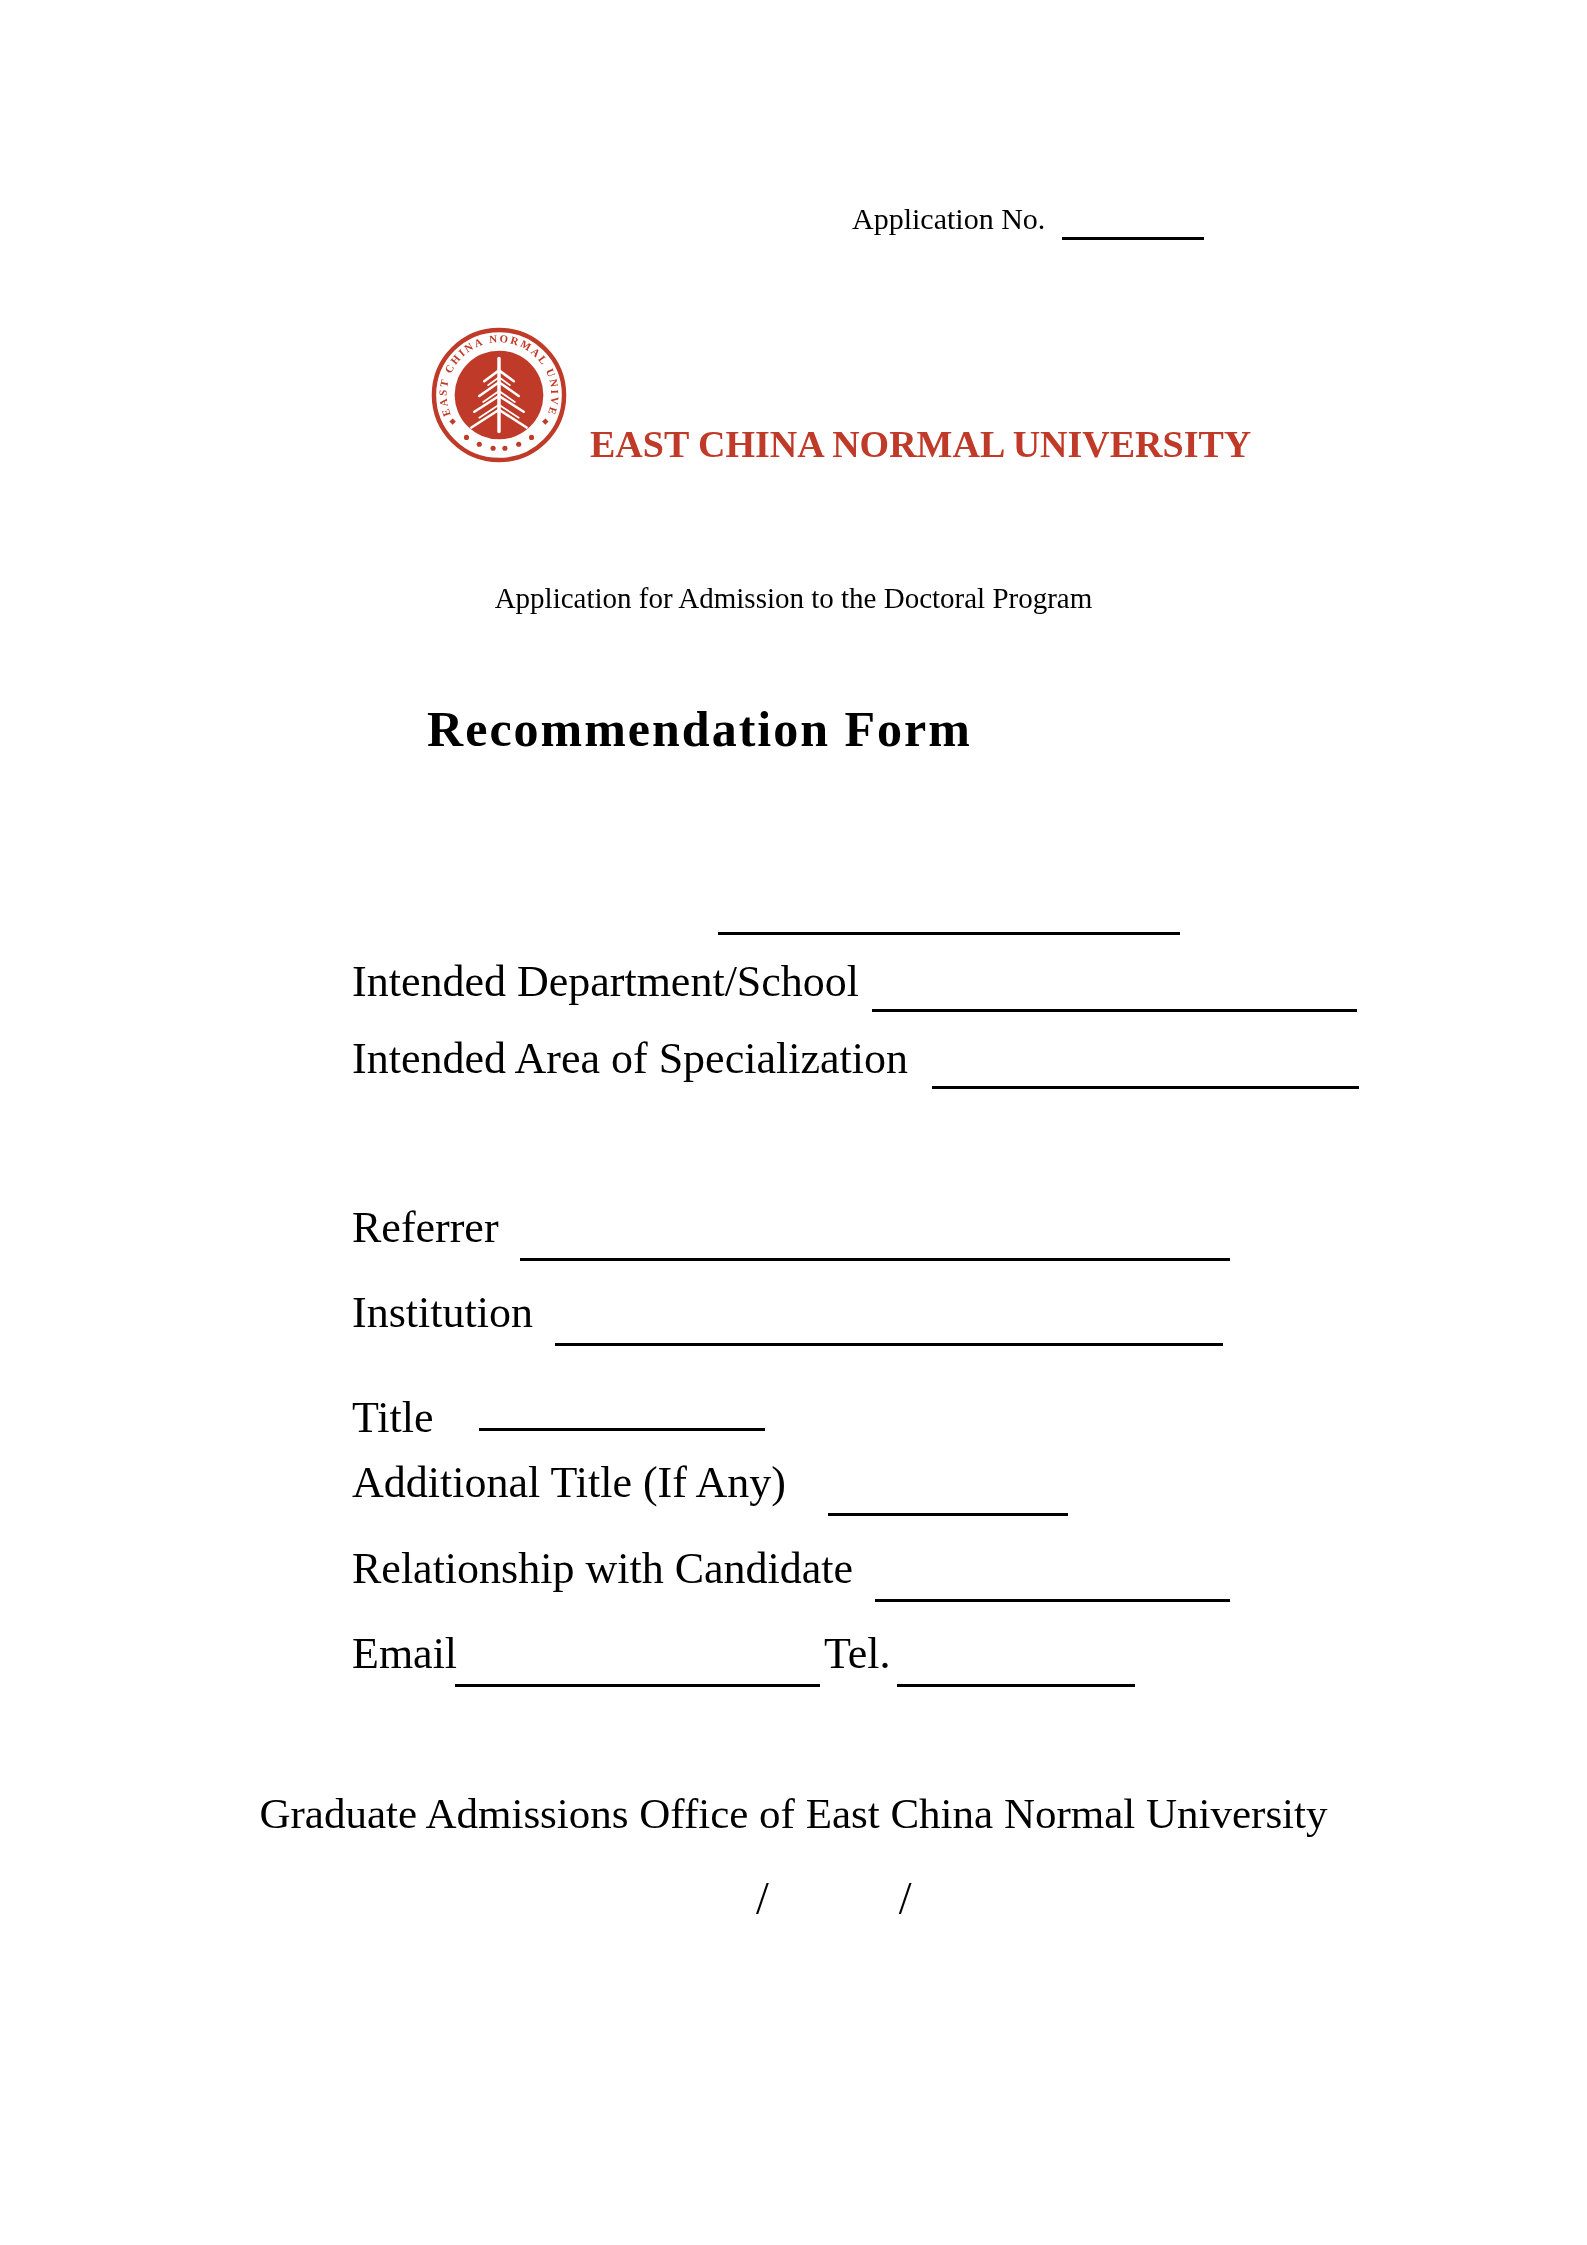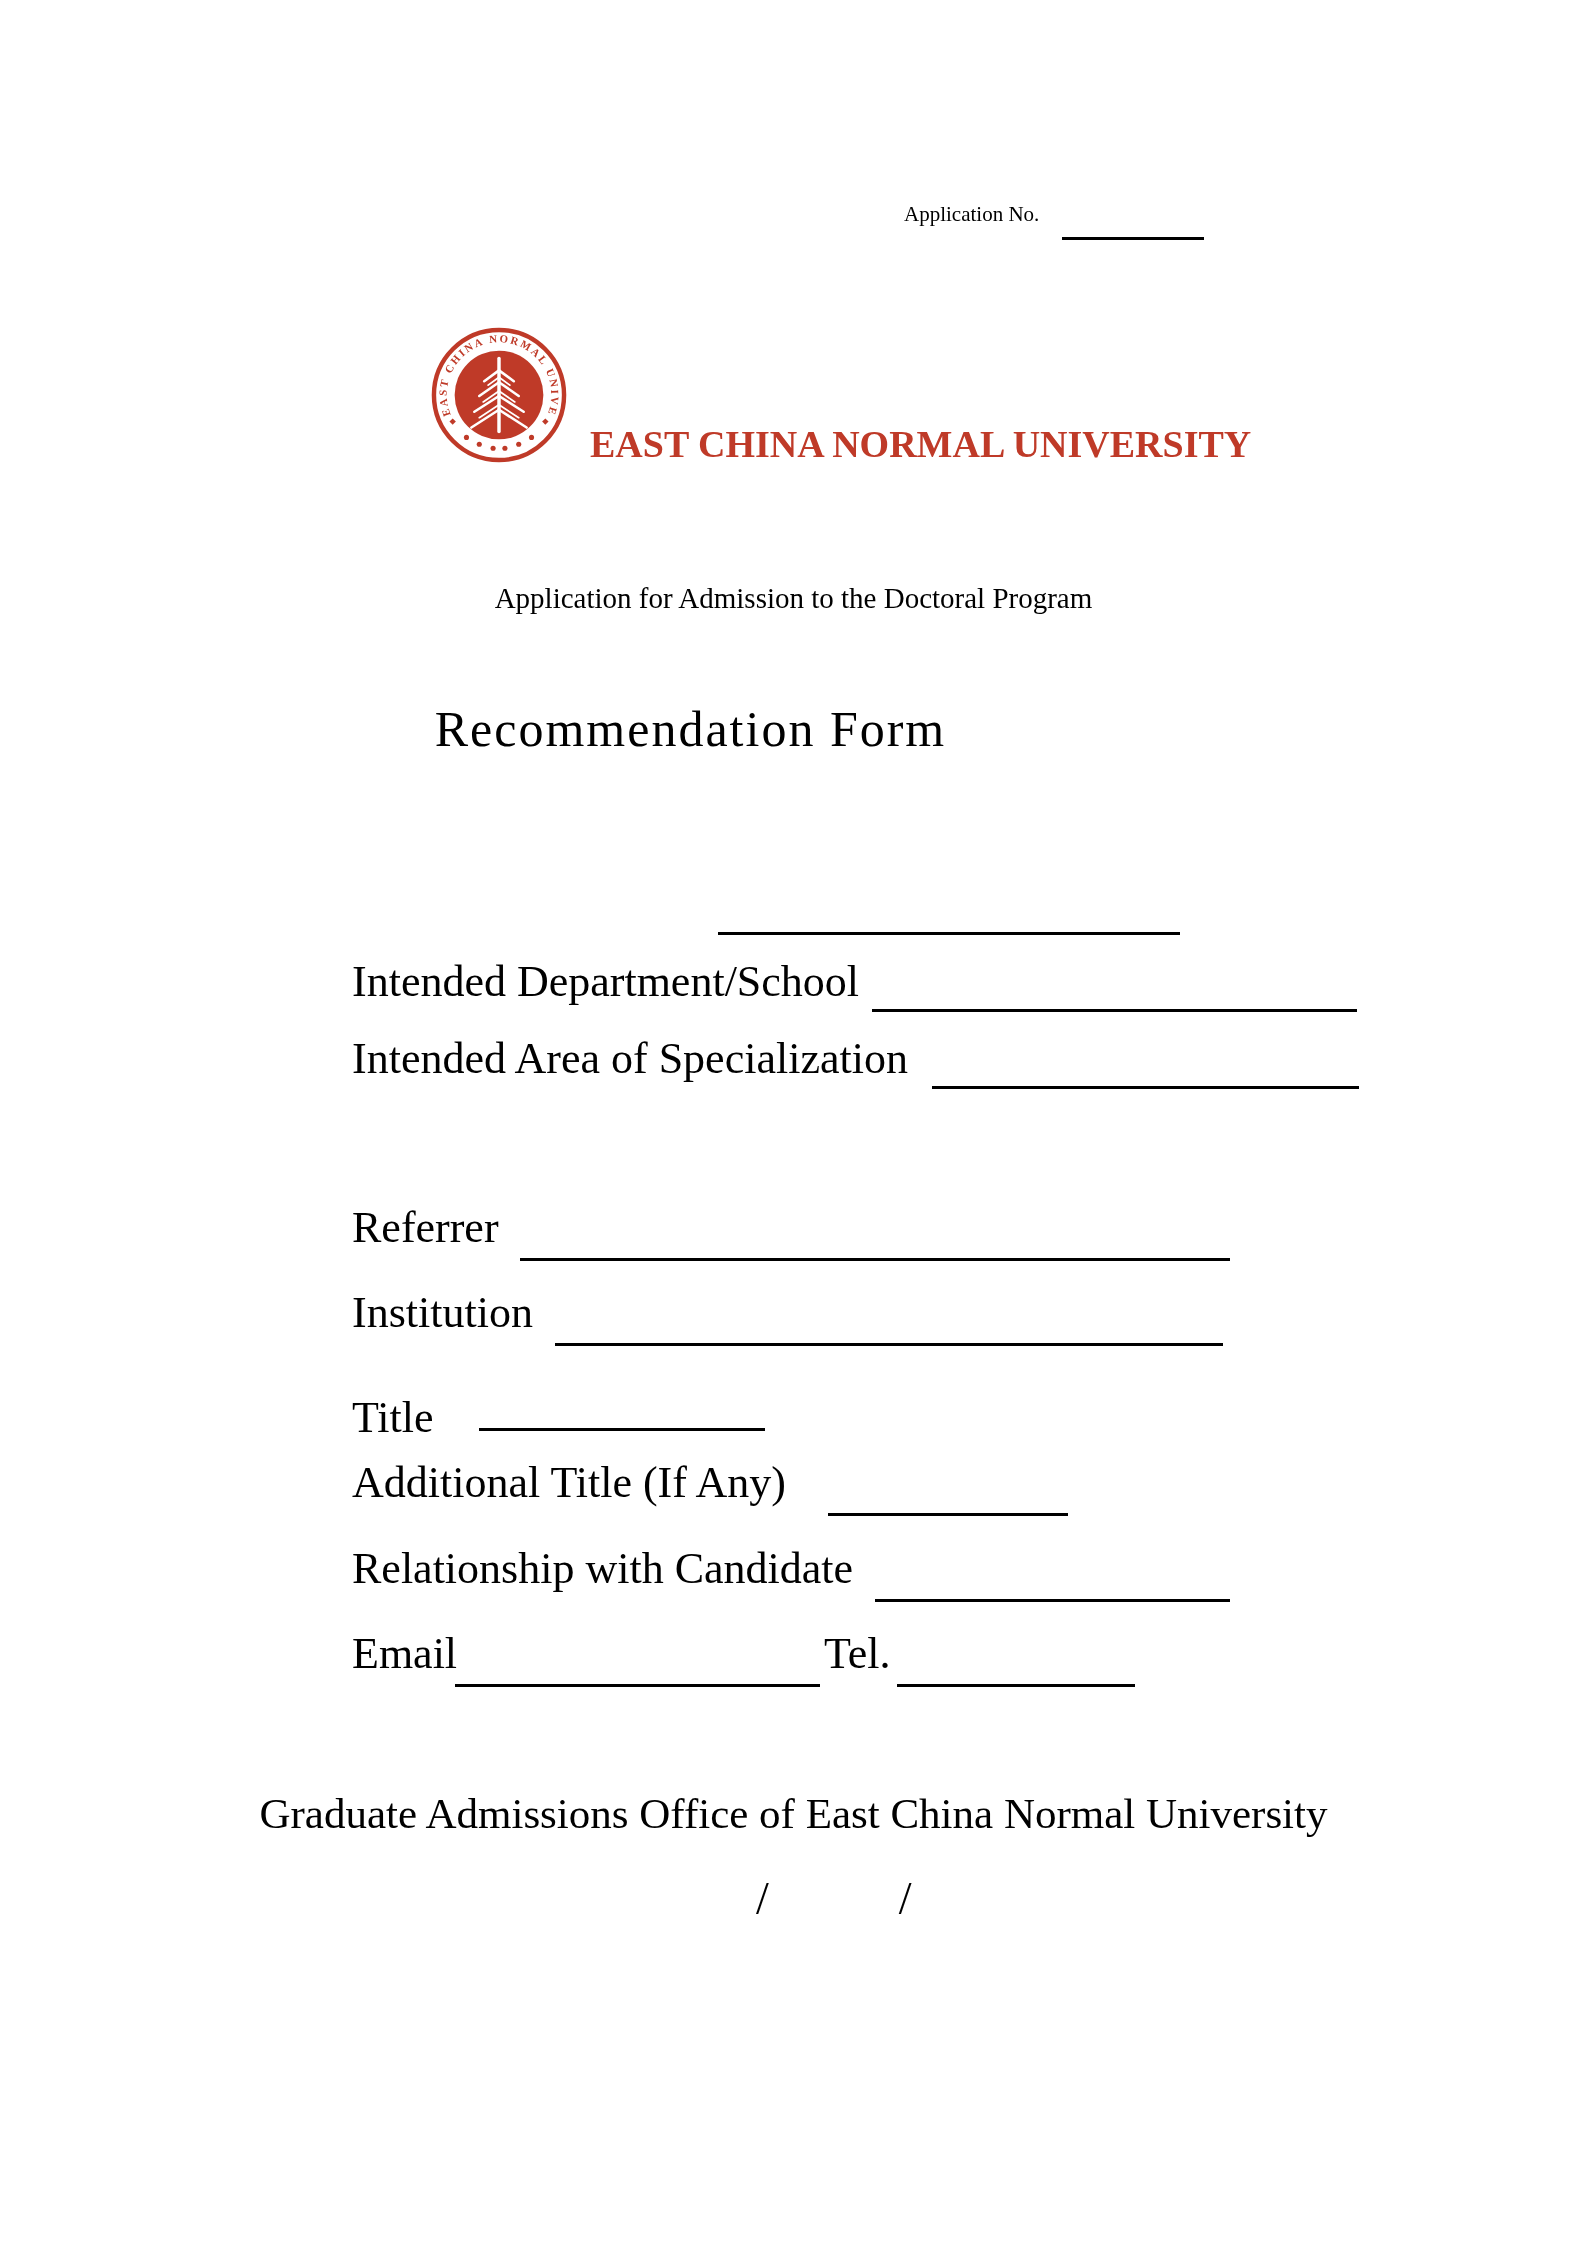--- a/index.html
+++ b/index.html
@@ -7,21 +7,21 @@
     position:relative;
     width:1587px; height:2245px;
     background:#ffffff;
     font-family:"Liberation Serif","DejaVu Serif",serif;
     color:#000000;
     overflow:hidden;
   }
   .abs { position:absolute; line-height:1; white-space:nowrap; }
 
   
-  .app-no-label { left:904px; top:204px; font-size:21px; }
+  .app-no-label { left:852px; top:204px; font-size:30px; }
   .app-no-blank { left:1062px; top:237px; width:142px; }
 
   
   .blank {
     position:absolute; height:0;
     border-bottom:3px solid #000000;
   }
 
   
   .seal { left:430px; top:326px; width:138px; height:138px; }
@@ -31,21 +31,21 @@
     letter-spacing:-2px;
   }
   .logo-en {
     left:590px; top:425px;
     font-size:38px; font-weight:bold;
     letter-spacing:0px;
   }
 
   
   .title-program { left:0; top:584px; width:1587px; text-align:center; font-size:29px; }
-  .title-form    { left:4px; top:704px; width:1373px; text-align:center; font-size:50px; font-weight:normal; letter-spacing:2px; }
+  .title-form    { left:13px; top:704px; width:1373px; text-align:center; font-size:50px; font-weight:bold; letter-spacing:2px; }
 
   
   .field-label { font-size:44px; }
 
   
   .footer-office { left:0; top:1792px; width:1587px; text-align:center; font-size:43px; }
   .date-line { left:756px; top:1876px; font-size:46px; display:flex; gap:130px; }
 
   .red { color:#bf3a28; }
 </style>

